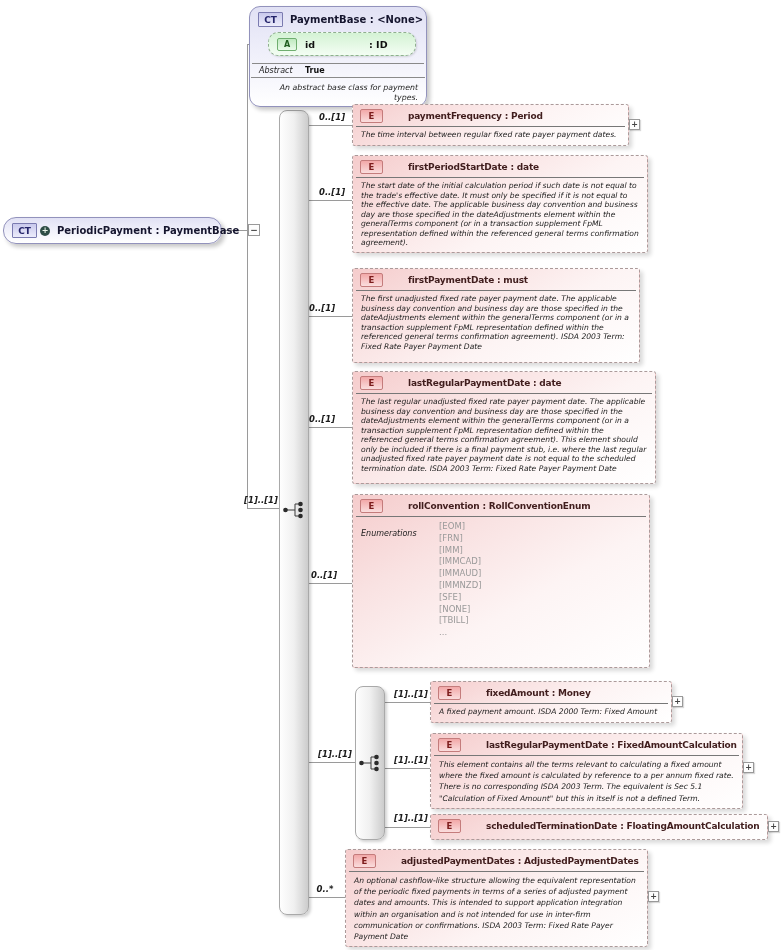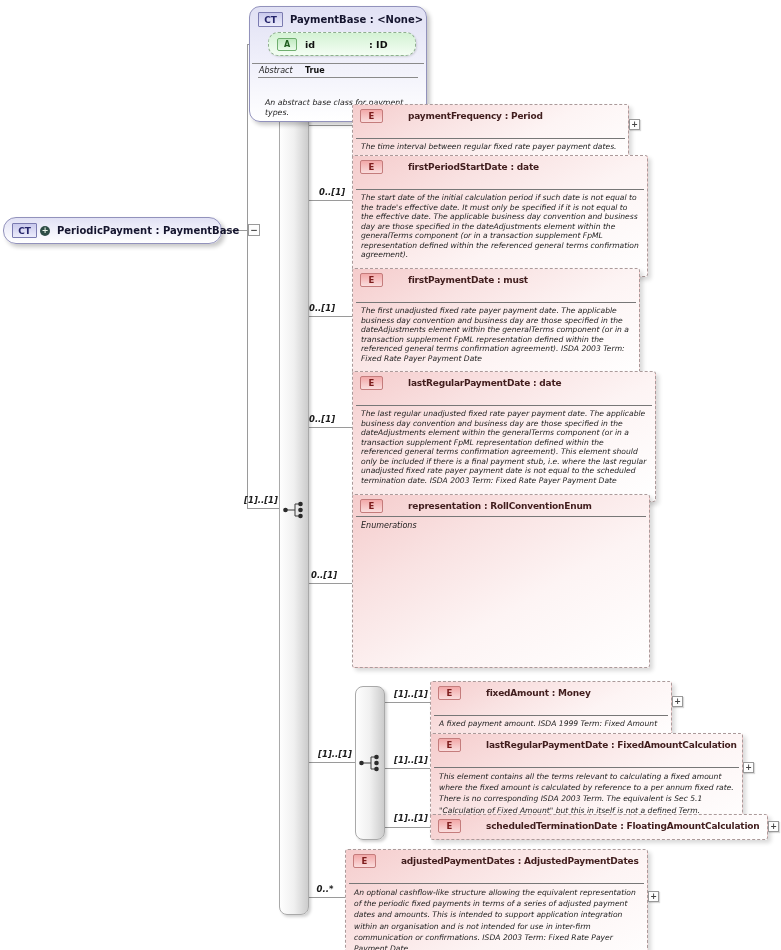--- a/index.html
+++ b/index.html
@@ -37,37 +37,37 @@
              display:flex;align-items:center;gap:8px;padding:0 8px;
              box-shadow:1px 1px 2px rgba(0,0,0,.12);}
   .abadge{flex:0 0 auto;width:18px;height:11px;border:1px solid #6fae6f;border-radius:2px;
           background:linear-gradient(180deg,#bfe9bf,#e9fbe9);color:#1d5c1d;
           font:bold 8px "DejaVu Sans",sans-serif;display:flex;align-items:center;justify-content:center;}
   .attr-name{font:bold 9.5px "DejaVu Sans",sans-serif;color:#101010;width:56px;}
   .attr-type{font:bold 9.5px "DejaVu Sans",sans-serif;color:#101010;}
   .meta-row{border-top:1px solid #8a8a8a;margin:0 2px;padding:2px 7px 2px;display:flex;}
   .meta-label{font:italic 8px "DejaVu Sans",sans-serif;color:#222;width:46px;}
   .meta-value{font:bold 8px "DejaVu Sans",sans-serif;color:#111;}
-  .ct-desc{border-top:1px solid #8a8a8a;margin:0 8px;padding:20px 7px 4px;
-           font:italic 7.8px/9.6px "DejaVu Sans",sans-serif;color:#1b1b1b;}
+  .ct-desc{border-top:1px solid #8a8a8a;margin:0 1px;padding:5px 7px 4px;
+           font:italic 7.8px/9.6px "DejaVu Sans",sans-serif;color:#1b1b1b;text-align:right;}
 
   
   .ebox{position:absolute;box-sizing:border-box;border:1px dashed #ab9a9a;border-radius:3px;
         background:linear-gradient(150deg,#f5cccc 0%,#f9e2e2 30%,#fdf4f4 60%,#ffffff 100%);
         box-shadow:3px 3px 4px rgba(0,0,0,.15);}
   .ebox-title{display:flex;align-items:center;gap:7px;padding:4px 7px 3px;white-space:nowrap;}
   .ebadge{flex:0 0 auto;width:21px;height:12px;border:1px solid #c47c7c;border-radius:2px;
           background:linear-gradient(180deg,#f2a8a8,#fadddd);color:#7c1c1c;
           font:bold 8.5px "DejaVu Sans",sans-serif;display:flex;align-items:center;justify-content:center;}
   .etitle{font:bold 9px "DejaVu Sans",sans-serif;letter-spacing:-0.2px;color:#401d1d;margin-left:18px;}
-  .ebody{border-top:1px solid #777;margin:12px 3px;padding:3px 5px 4px;
+  .ebody{border-top:1px solid #777;margin:0 3px;padding:3px 5px 4px;
          font:italic 7.6px/9.5px "DejaVu Sans",sans-serif;color:#1c1c1c;}
   .ebody.loose{line-height:11.2px;}
   .enum-section{border-top:1px solid #777;margin:0 3px;padding:4px 5px;display:flex;}
-  .enum-label{flex:0 0 auto;width:78px;font:italic 8px "DejaVu Sans",sans-serif;color:#1c1c1c;}
+  .enum-label{flex:0 0 auto;width:78px;font:italic 8px "DejaVu Sans",sans-serif;color:#1c1c1c;margin-top:8px;}
   .enum-values{font:8.5px/11.8px "DejaVu Sans",sans-serif;color:#9a9a9a;white-space:pre-line;}
 
   
   .expander{position:absolute;width:11px;height:11px;box-sizing:border-box;border:1px solid #999;
             background:#fdfdfd;color:#444;font:bold 8px/9px "DejaVu Sans",sans-serif;
             text-align:center;cursor:pointer;box-shadow:1px 1px 1px rgba(0,0,0,.15);}
   .collapser{position:absolute;width:12px;height:12px;box-sizing:border-box;border:1px solid #999;
              background:#fdfdfd;color:#444;font:bold 9px/10px "DejaVu Sans",sans-serif;
              text-align:center;cursor:pointer;}
 </style>
@@ -180,33 +180,43 @@
     <div class="ebox-title">
       <span class="ebadge">E</span>
       <span class="etitle">lastRegularPaymentDate : date</span>
     </div>
     <div class="ebody">The last regular unadjusted fixed rate payer payment date. The applicable business day convention and business day are those specified in the dateAdjustments element within the generalTerms component (or in a transaction supplement FpML representation defined within the referenced general terms confirmation agreement). This element should only be included if there is a final payment stub, i.e. where the last regular unadjusted fixed rate payer payment date is not equal to the scheduled termination date. ISDA 2003 Term: Fixed Rate Payer Payment Date</div>
   </div>
 
   <div class="ebox" style="left:352px;top:494px;width:298px;min-height:174px;">
     <div class="ebox-title">
       <span class="ebadge">E</span>
-      <span class="etitle">representation : RollConventionEnum</span>
+      <span class="etitle">rollConvention : RollConventionEnum</span>
     </div>
     <div class="enum-section">
       <span class="enum-label">Enumerations</span>
+      <span class="enum-values">[EOM]
+[FRN]
+[IMM]
+[IMMCAD]
+[IMMAUD]
+[IMMNZD]
+[SFE]
+[NONE]
+[TBILL]
+...</span>
     </div>
   </div>
 
   <div class="ebox" style="left:430px;top:681px;width:242px;min-height:42px;">
     <div class="ebox-title">
       <span class="ebadge">E</span>
       <span class="etitle">fixedAmount : Money</span>
     </div>
-    <div class="ebody">A fixed payment amount. ISDA 1999 Term: Fixed Amount</div>
+    <div class="ebody">A fixed payment amount. ISDA 2000 Term: Fixed Amount</div>
   </div>
   <div class="expander" style="left:672px;top:696px;">+</div>
 
   <div class="ebox" style="left:430px;top:733px;width:313px;min-height:72px;">
     <div class="ebox-title">
       <span class="ebadge">E</span>
       <span class="etitle">lastRegularPaymentDate : FixedAmountCalculation</span>
     </div>
     <div class="ebody loose">This element contains all the terms relevant to calculating a fixed amount where the fixed amount is calculated by reference to a per annum fixed rate. There is no corresponding ISDA 2003 Term. The equivalent is Sec 5.1 "Calculation of Fixed Amount" but this in itself is not a defined Term.</div>
   </div>

